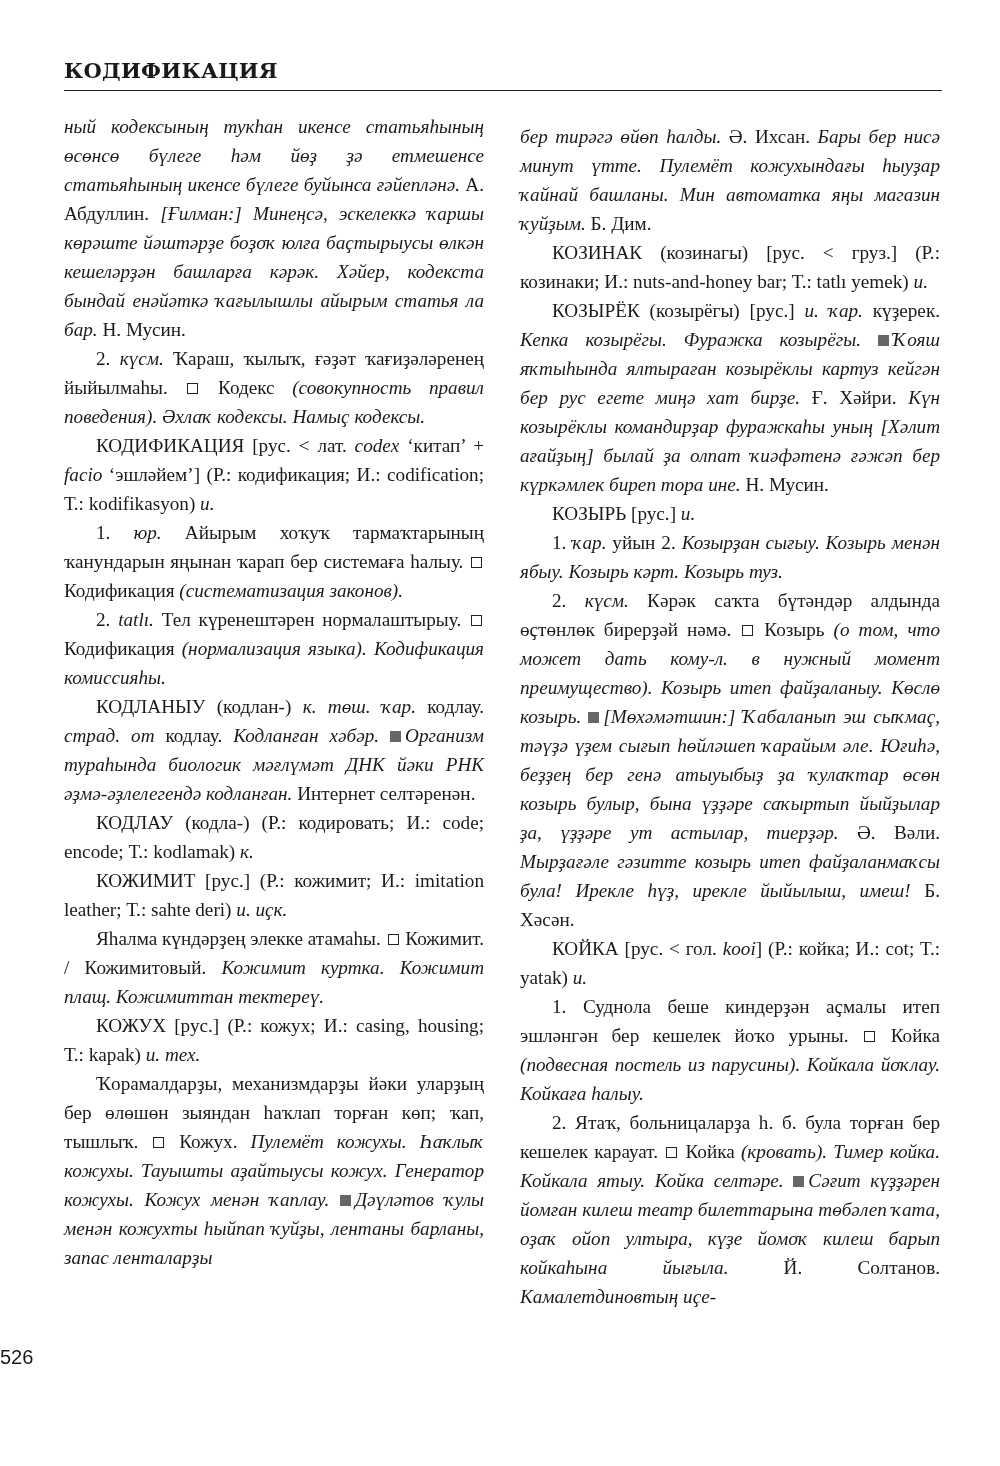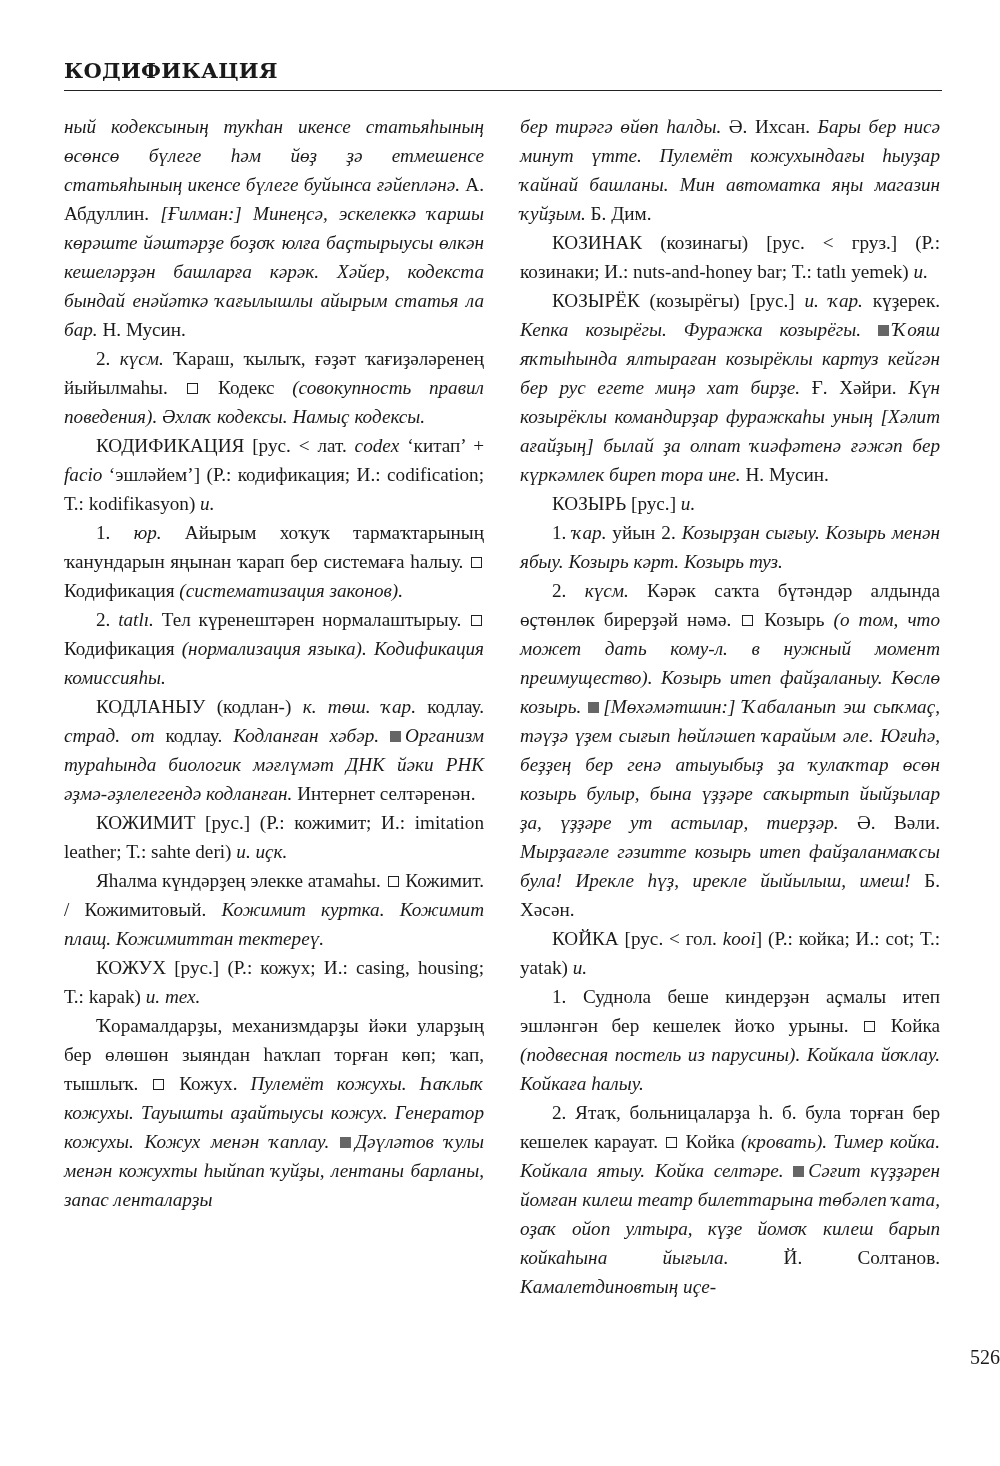--- a/index.html
+++ b/index.html
@@ -4,45 +4,46 @@
 <style>
   html,body{margin:0;padding:0;background:#fff;}
   body{width:1000px;height:1466px;position:relative;overflow:hidden;
        font-family:"DejaVu Serif","Liberation Serif",serif;color:#1a1a1a;}
   .running-head{position:absolute;left:64px;top:58px;font-family:"DejaVu Serif",serif;
        font-weight:bold;font-size:21px;letter-spacing:0.3px;}
   .rule{position:absolute;left:64px;right:58px;top:90px;height:0;border-top:1.5px solid #222;}
   .col{position:absolute;top:112px;width:420px;font-family:"Liberation Serif",serif;
        font-size:19.2px;line-height:29px;text-align:justify;hyphens:manual;}
   .col.left{left:64px;}
-  .col.right{left:520px;}
+  .col.right{left:520px;margin-top:10px;}
   .para{margin:0;text-indent:0;}
   .para.ind{text-indent:32px;}
   .b{font-weight:normal;}
   .i{font-style:italic;}
   .box{display:inline-block;width:11px;height:11px;border:1.2px solid #222;
        vertical-align:baseline;margin:0 2px;box-sizing:border-box;}
   .sq{display:inline-block;width:11px;height:11px;background:#666;
       vertical-align:baseline;margin:0 4px 0 0;}
-  .page-number{position:absolute;left:0;right:0;top:1346px;text-align:right;
-       font-family:Liberation Serif, serif;font-size:20px;}
+  .page-number{position:absolute;left:0;right:0;top:1346px;text-align:left;
+       font-family:Liberation Sans, sans-serif;font-size:20px;}
 </style>
 </head>
 <body>
 
 <div class="running-head">КОДИФИКАЦИЯ</div>
 <div class="rule"></div>
 
 <div class="col left">
     <p class="para"><span class="i">ный кодексының тукһан икенсе статьяһының өсөнсө бүлеге һәм йөҙ ҙә етмешенсе статьяһының икенсе бүлеге буйынса ғәйепләнә. </span><span>А. Абдуллин. </span><span class="i">[Ғилман:] Минеңсә, эскелеккә ҡаршы көрәште йәштәрҙе боҙоҡ юлға баҫтырыусы өлкән кешеләрҙән башларға кәрәк. Хәйер, кодекста бындай енәйәткә ҡағылышлы айырым статья ла бар. </span><span>Н. Мусин.</span></p>
     <p class="para ind"><span class="b">2. </span><span class="i">күсм. </span><span>Ҡараш, ҡылыҡ, ғәҙәт ҡағиҙәләренең йыйылмаһы. </span><span class="box"></span><span> Кодекс </span><span class="i">(совокупность правил поведения). Әхлаҡ кодексы. Намыҫ кодексы.</span></p>
     <p class="para ind"><span class="b">КОДИФИКАЦИЯ</span><span> [рус. &lt; лат. </span><span class="i">codex</span><span> ‘китап’ + </span><span class="i">facio</span><span> ‘эшләйем’] (Р.: кодификация; И.: codification; Т.: kodifikasyon) </span><span class="i">и.</span></p>
     <p class="para ind"><span class="b">1. </span><span class="i">юр. </span><span>Айырым хоҡуҡ тармаҡтарының ҡанундарын яңынан ҡарап бер системаға һалыу. </span><span class="box"></span><span> Кодификация </span><span class="i">(систематизация законов).</span></p>
     <p class="para ind"><span class="b">2. </span><span class="i">tatlı. </span><span>Тел күренештәрен нормалаштырыу. </span><span class="box"></span><span> Кодификация </span><span class="i">(нормализация языка). Кодификация комиссияһы.</span></p>
     <p class="para ind"><span class="b">КОДЛАНЫУ (кодлан-)</span><span class="i"> к. төш. ҡар. </span><span class="b">кодлау.</span><span class="i"> страд. от </span><span class="b">кодлау.</span><span class="i"> Кодланған хәбәр. </span><span class="sq"></span><span class="i">Организм тураһында биологик мәғлүмәт ДНК йәки РНК әҙмә-әҙлелегендә кодланған. </span><span>Интернет селтәренән.</span></p>
+    <p class="para ind"><span class="b">КОДЛАУ (кодла-)</span><span> (Р.: кодировать; И.: code; encode; Т.: kodlamak) </span><span class="i">к.</span></p>
     <p class="para ind"><span class="b">КОЖИМИТ</span><span> [рус.] (Р.: кожимит; И.: imitation leather; Т.: sahte deri) </span><span class="i">и. иҫк.</span></p>
     <p class="para ind"><span>Яһалма күндәрҙең элекке атамаһы. </span><span class="box"></span><span> Кожимит. / Кожимитовый. </span><span class="i">Кожимит куртка. Кожимит плащ. Кожимиттан тектереү.</span></p>
     <p class="para ind"><span class="b">КОЖУХ</span><span> [рус.] (Р.: кожух; И.: casing, housing; Т.: kapak) </span><span class="i">и. тех.</span></p>
     <p class="para ind"><span>Ҡорамалдарҙы, механизмдарҙы йәки уларҙың бер өлөшөн зыяндан һаҡлап торған көп; ҡап, тышлыҡ. </span><span class="box"></span><span> Кожух. </span><span class="i">Пулемёт кожухы. Һаҡлыҡ кожухы. Тауышты аҙайтыусы кожух. Генератор кожухы. Кожух менән ҡаплау. </span><span class="sq"></span><span class="i">Дәүләтов ҡулы менән кожухты һыйпап ҡуйҙы, лентаны барланы, запас ленталарҙы</span></p>
   </div>
 <div class="col right">
     <p class="para"><span class="i">бер тирәгә өйөп һалды. </span><span>Ә. Ихсан. </span><span class="i">Бары бер нисә минут үтте. Пулемёт кожухындағы һыуҙар ҡайнай башланы. Мин автоматка яңы магазин ҡуйҙым. </span><span>Б. Дим.</span></p>
     <p class="para ind"><span class="b">КОЗИНАК (козинагы)</span><span> [рус. &lt; груз.] (Р.: козинаки; И.: nuts-and-honey bar; Т.: tatlı yemek) </span><span class="i">и.</span></p>
     <p class="para ind"><span class="b">КОЗЫРЁК (козырёгы)</span><span> [рус.] </span><span class="i">и. ҡар. </span><span class="b">күҙерек.</span><span class="i"> Кепка козырёгы. Фуражка козырёгы. </span><span class="sq"></span><span class="i">Ҡояш яҡтыһында ялтыраған козырёклы картуз кейгән бер рус егете миңә хат бирҙе. </span><span>Ғ. Хәйри. </span><span class="i">Күн козырёклы командирҙар фуражкаһы уның [Хәлит ағайҙың] былай ҙа олпат ҡиәфәтенә ғәжәп бер күркәмлек биреп тора ине. </span><span>Н. Мусин.</span></p>
     <p class="para ind"><span class="b">КОЗЫРЬ</span><span> [рус.] </span><span class="i">и.</span></p>

